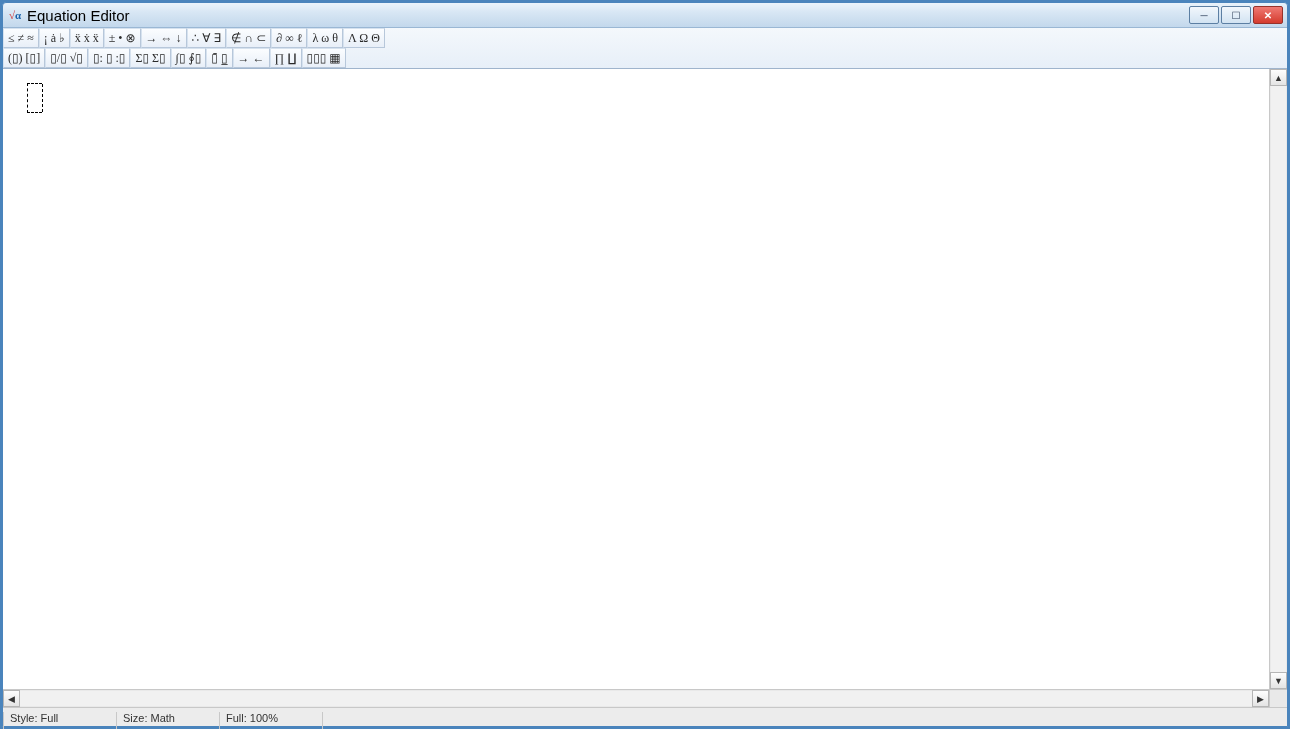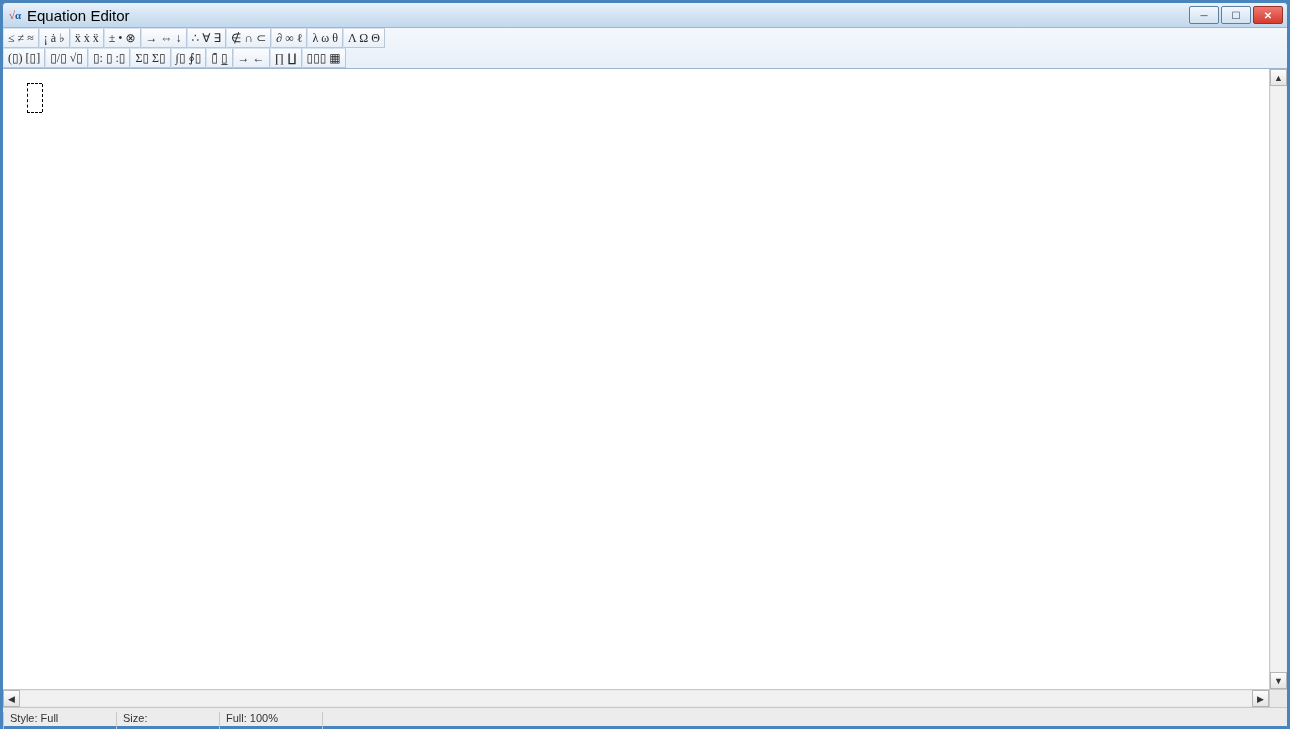--- a/index.html
+++ b/index.html
@@ -35,21 +35,21 @@
   .sbtn{width:15px;height:15px;background:linear-gradient(to bottom,#fdfdfd,#e4e4e4);border:1px solid #b5b5b5;display:flex;align-items:center;justify-content:center;font-size:9px;color:#333;}
   .vscroll .track{flex:1;width:15px;background:#f1f1f1;}
   .hscrollbar{height:17px;background:#e9e9e9;border-top:1px solid #c8c8c8;display:flex;align-items:center;}
   .hscrollbar .sbtn{width:15px;height:15px;}
   .hscrollbar .track{flex:1;height:15px;background:#f1f1f1;}
   .corner{width:17px;height:17px;background:#e9e9e9;border-left:1px solid #c8c8c8;border-top:1px solid #c8c8c8;}
   
   .statusbar{height:18px;background:#ececec;border-top:1px solid #c8c8c8;display:flex;align-items:center;font-size:11px;color:#333;}
   .statusbar .cell{padding:0 6px;border-right:1px solid #c8c8c8;height:100%;display:flex;align-items:flex-start;margin-top:8px;}
   .statusbar .cell.style{width:100px;border-left:1px solid #c8c8c8;}
-  .statusbar .cell.size{width:90px;flex-direction:column;}
+  .statusbar .cell.size{width:90px;}
   .statusbar .cell.zoom{width:90px;}
 </style>
 </head>
 <body>
 
 <div class="window">
 
   <div class="titlebar">
     <div class="left">
       <div class="appicon">

